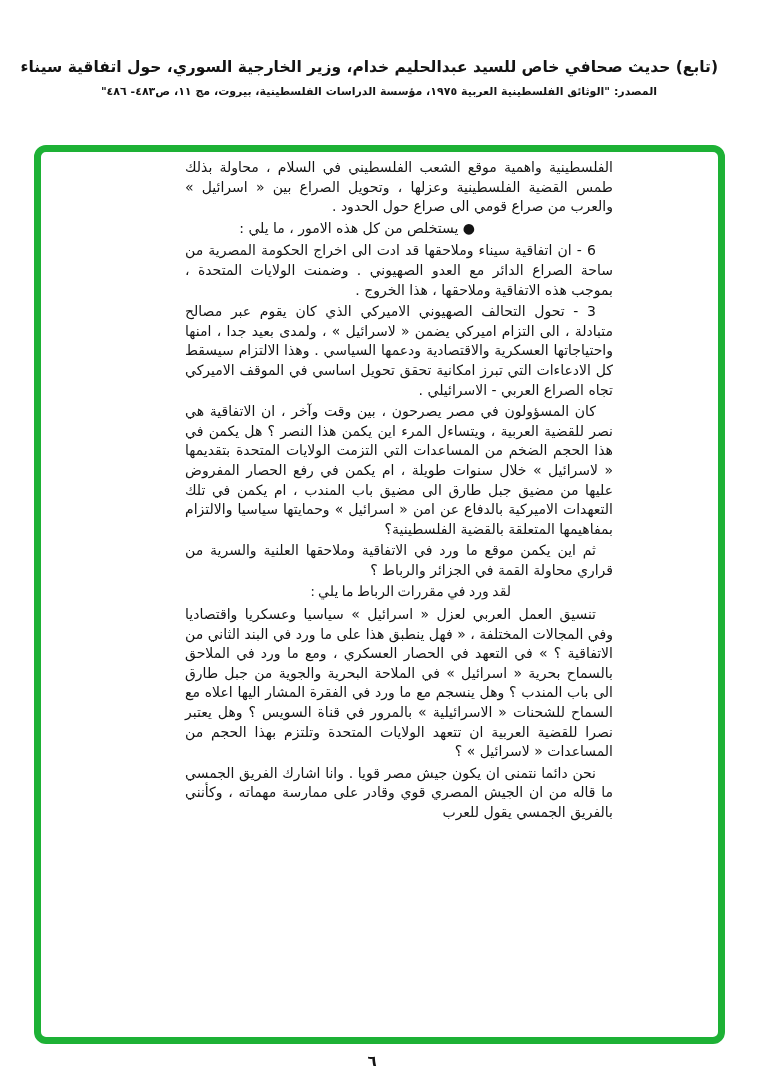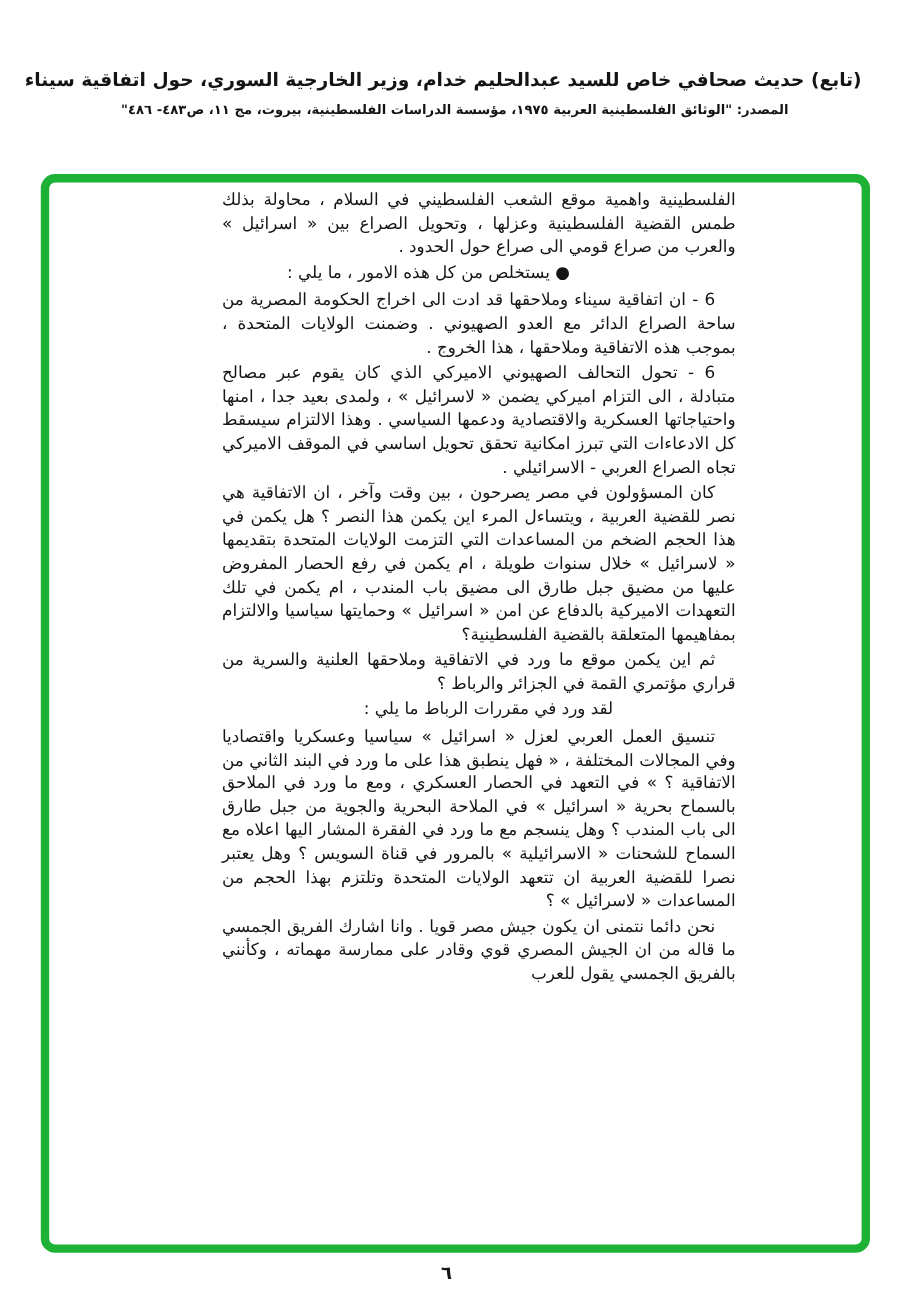--- a/index.html
+++ b/index.html
@@ -70,20 +70,21 @@
     margin-right: 138px;
     margin-top: 0;
     margin-bottom: 3px;
   }
   .text-col p.lead {
     text-align: right;
     text-indent: 0;
     margin-right: 102px;
     margin-top: 2px;
     margin-bottom: 3px;
+    font-family: Liberation Serif, serif;
   }
   .page-number {
     position: absolute;
     bottom: 8px;
     left: 0;
     right: 14px;
     text-align: center;
     font-size: 15px;
     font-weight: bold;
   }
@@ -97,23 +98,23 @@
     <div class="header-title">(تابع) حديث صحافي خاص للسيد عبدالحليم خدام، وزير الخارجية السوري، حول اتفاقية سيناء</div>
     <div class="header-source">المصدر: "الوثائق الفلسطينية العربية ١٩٧٥، مؤسسة الدراسات الفلسطينية، بيروت، مج ١١، ص٤٨٣- ٤٨٦"</div>
   </div>
 
   <div class="green-box" style="border-color: rgb(29, 177, 53);"></div>
 
   <div class="text-col" id="text-col">
       <p class="continuation">الفلسطينية واهمية موقع الشعب الفلسطيني في السلام ، محاولة بذلك طمس القضية الفلسطينية وعزلها ، وتحويل الصراع بين « اسرائيل » والعرب من صراع قومي الى صراع حول الحدود .</p>
       <p class="bullet">● يستخلص من كل هذه الامور ، ما يلي :</p>
       <p class="indent">6 - ان اتفاقية سيناء وملاحقها قد ادت الى اخراج الحكومة المصرية من ساحة الصراع الدائر مع العدو الصهيوني . وضمنت الولايات المتحدة ، بموجب هذه الاتفاقية وملاحقها ، هذا الخروج .</p>
-      <p class="indent">6 - تحول التحالف الصهيوني الاميركي الذي كان يقوم عبر مصالح متبادلة ، الى التزام اميركي يضمن « لاسرائيل » ، ولمدى بعيد جدا ، امنها واحتياجاتها العسكرية والاقتصادية ودعمها السياسي . وهذا الالتزام سيسقط كل الادعاءات التي تبرز امكانية تحقق تحويل اساسي في الموقف الاميركي تجاه الصراع العربي - الاسرائيلي .</p>
+      <p class="indent">3 - تحول التحالف الصهيوني الاميركي الذي كان يقوم عبر مصالح متبادلة ، الى التزام اميركي يضمن « لاسرائيل » ، ولمدى بعيد جدا ، امنها واحتياجاتها العسكرية والاقتصادية ودعمها السياسي . وهذا الالتزام سيسقط كل الادعاءات التي تبرز امكانية تحقق تحويل اساسي في الموقف الاميركي تجاه الصراع العربي - الاسرائيلي .</p>
       <p class="indent">كان المسؤولون في مصر يصرحون ، بين وقت وآخر ، ان الاتفاقية هي نصر للقضية العربية ، ويتساءل المرء اين يكمن هذا النصر ؟ هل يكمن في هذا الحجم الضخم من المساعدات التي التزمت الولايات المتحدة بتقديمها « لاسرائيل » خلال سنوات طويلة ، ام يكمن في رفع الحصار المفروض عليها من مضيق جبل طارق الى مضيق باب المندب ، ام يكمن في تلك التعهدات الاميركية بالدفاع عن امن « اسرائيل » وحمايتها سياسيا والالتزام بمفاهيمها المتعلقة بالقضية الفلسطينية؟</p>
-      <p class="indent">ثم اين يكمن موقع ما ورد في الاتفاقية وملاحقها العلنية والسرية من قراري مؤتمري القمة في الجزائر والرباط ؟</p>
+      <p class="indent">ثم اين يكمن موقع ما ورد في الاتفاقية وملاحقها العلنية والسرية من قراري محاولة القمة في الجزائر والرباط ؟</p>
       <p class="lead">لقد ورد في مقررات الرباط ما يلي :</p>
       <p class="indent">تنسيق العمل العربي لعزل « اسرائيل » سياسيا وعسكريا واقتصاديا وفي المجالات المختلفة ، « فهل ينطبق هذا على ما ورد في البند الثاني من الاتفاقية ؟ » في التعهد في الحصار العسكري ، ومع ما ورد في الملاحق بالسماح بحرية « اسرائيل » في الملاحة البحرية والجوية من جبل طارق الى باب المندب ؟ وهل ينسجم مع ما ورد في الفقرة المشار اليها اعلاه مع السماح للشحنات « الاسرائيلية » بالمرور في قناة السويس ؟ وهل يعتبر نصرا للقضية العربية ان تتعهد الولايات المتحدة وتلتزم بهذا الحجم من المساعدات « لاسرائيل » ؟</p>
       <p class="indent">نحن دائما نتمنى ان يكون جيش مصر قويا . وانا اشارك الفريق الجمسي ما قاله من ان الجيش المصري قوي وقادر على ممارسة مهماته ، وكأنني بالفريق الجمسي يقول للعرب</p>
     </div>
 
   <div class="page-number">٦</div>
 
 </div>
 
 </body></html>

